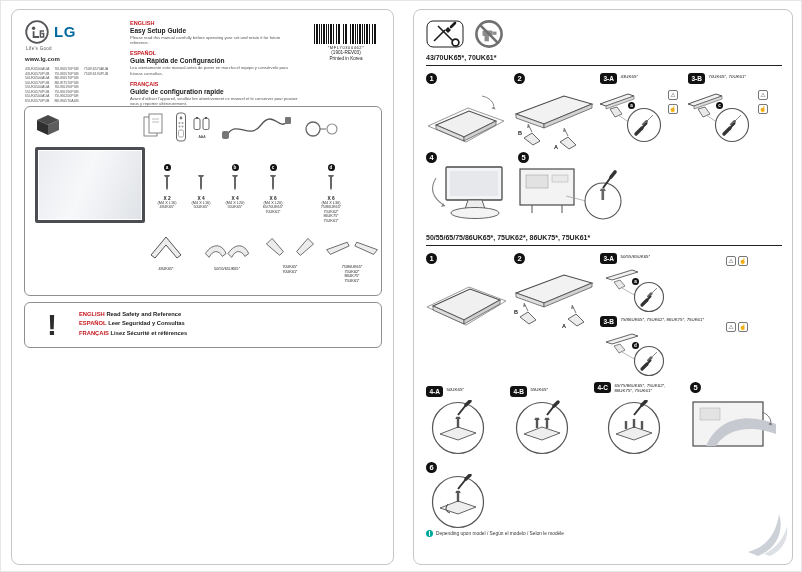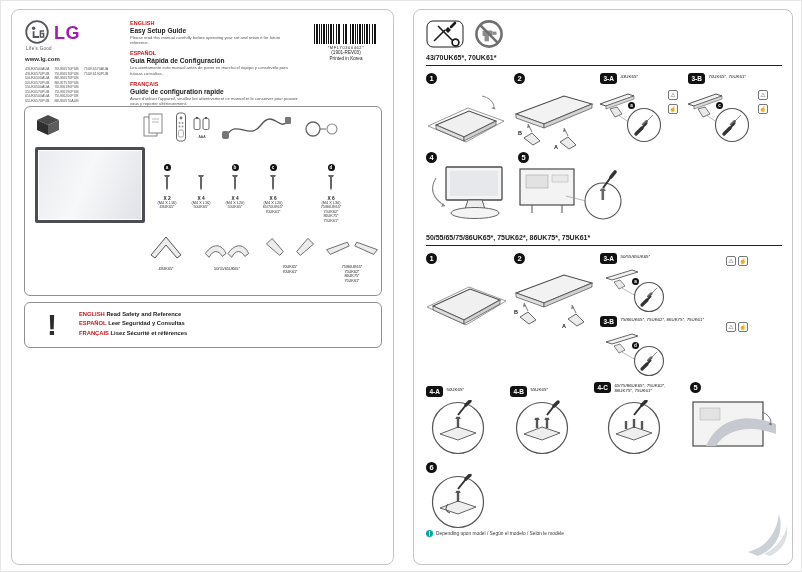--- a/index.html
+++ b/index.html
@@ -4,21 +4,21 @@
 <style>
   * { margin:0; padding:0; box-sizing:border-box; }
   html,body { width:802px; height:572px; }
   body { background:#fff; font-family:"Liberation Sans", sans-serif; color:#1a1a1a; }
   #canvas { position:relative; width:802px; height:572px; background:#fff; overflow:hidden; border:1px solid #e6e6e6; }
   .abs { position:absolute; }
   .page { position:absolute; background:#fff; border:1px solid #c6c6c6; border-radius:8px; }
   .red { color:#c4161c; }
 
   
-  .lg-word { font-size:18px; font-weight:bold; color:#a21caf; letter-spacing:.5px; }
+  .lg-word { font-size:15px; font-weight:bold; color:#0369a1; letter-spacing:.5px; }
   .tagline { font-size:4.5px; color:#55565a; letter-spacing:.3px; }
   .website { font-size:6px; font-weight:bold; color:#2e2e2e; }
   .models { display:flex; gap:5px; }
   .mcol { font-size:3.6px; line-height:4.5px; color:#555; white-space:pre-line; }
   .lang-h { font-size:5.5px; font-weight:bold; }
   .intro-t { font-size:6.6px; font-weight:bold; margin:1px 0 1px 0; }
   .intro-b { font-size:4.2px; color:#555; line-height:5.2px; margin-bottom:5px; }
   .bc-bars { height:20px; width:64px; margin:0 auto;
     background:repeating-linear-gradient(90deg,#111 0 1px,#fff 1px 2px,#111 2px 4px,#fff 4px 5px,#111 5px 5.6px,#fff 5.6px 7.2px); }
   .bc-text { font-size:4px; letter-spacing:.6px; text-align:center; margin-top:1px; color:#222; }

